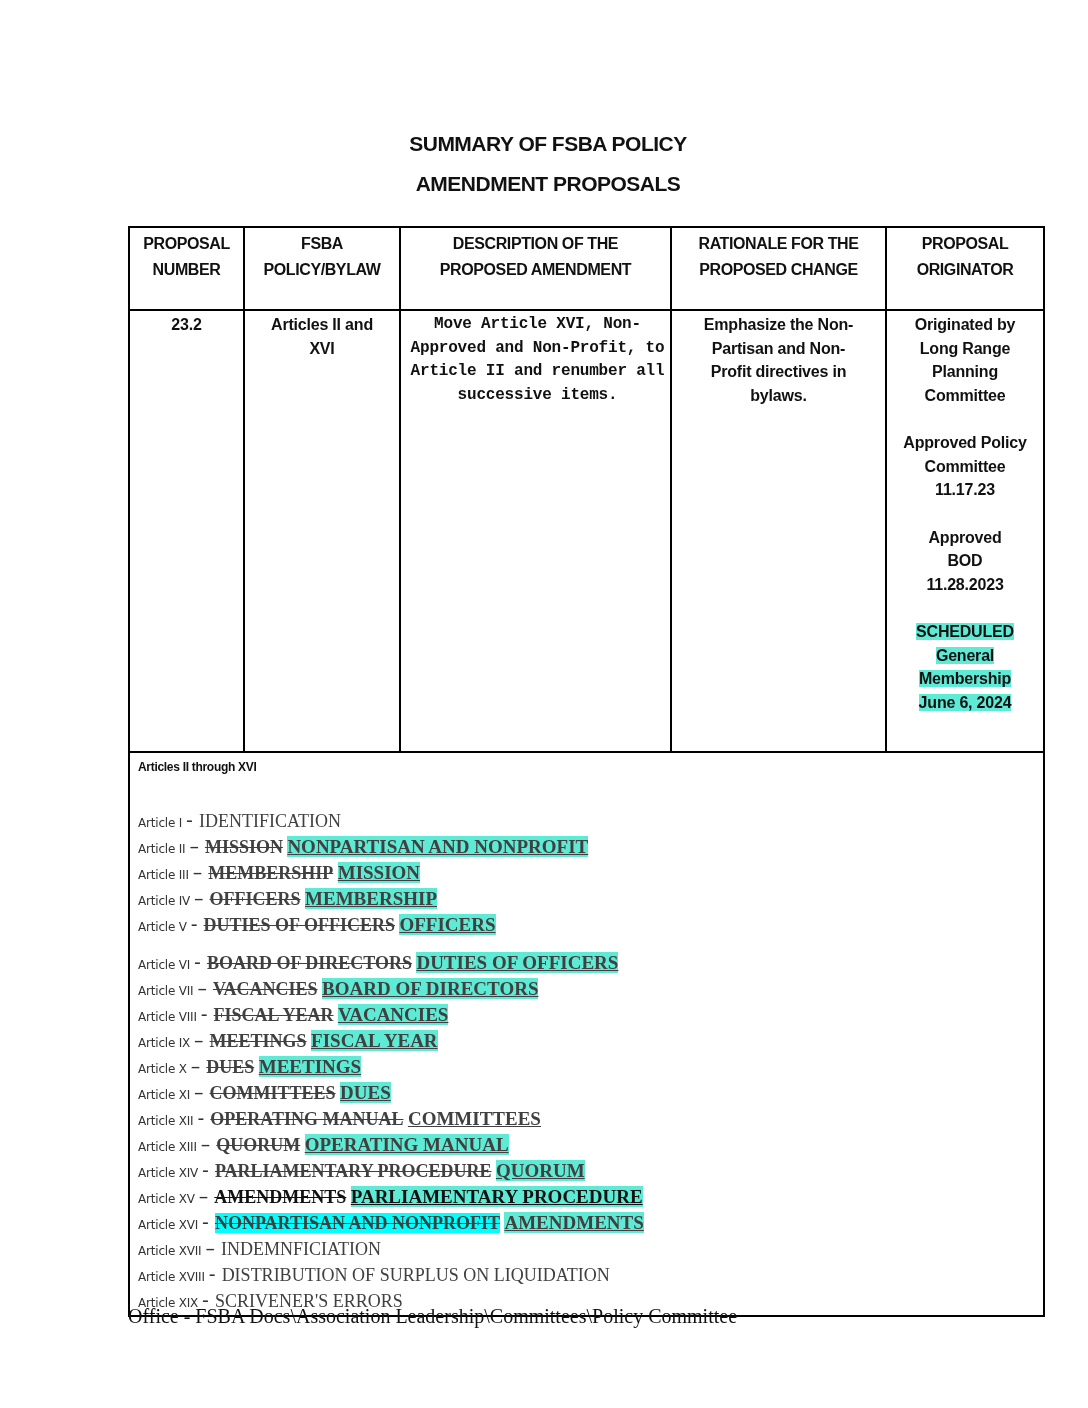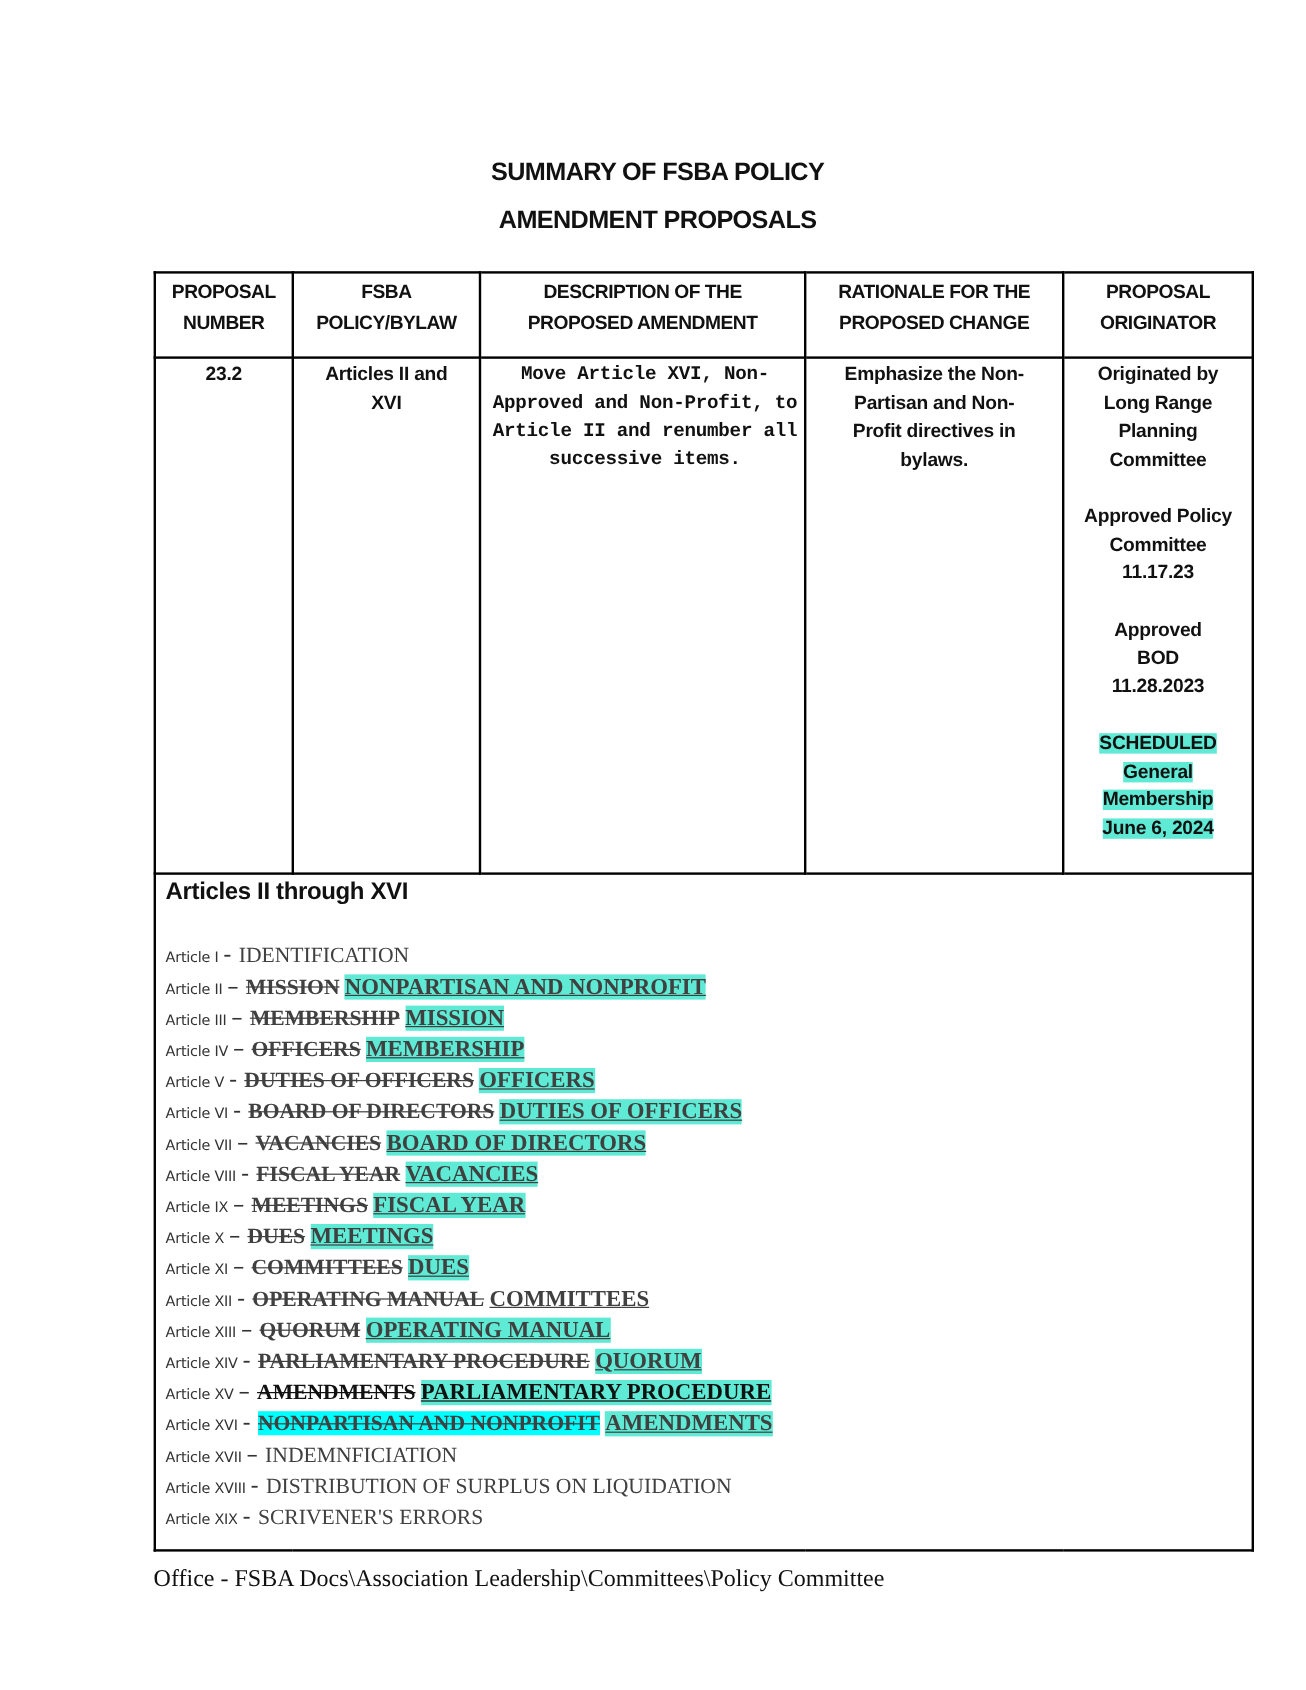--- a/index.html
+++ b/index.html
@@ -12,33 +12,33 @@
   #title1 { top: 132px; left: 4px; }
   #title2 { top: 172px; left: 4px; }
 
   table.main {
     position: absolute; left: 128px; top: 226px; width: 915px;
     border-collapse: collapse; table-layout: fixed;
     font-family: "Liberation Sans", sans-serif;
   }
   table.main td, table.main th {
     border: 2px solid #000; vertical-align: top; text-align: center;
-    font-weight: bold; color: #111; padding: 0 4px;
+    font-weight: bold; color: #111; padding: 12px 4px;
   }
   th { font-size: 16px; line-height: 26px; height: 66px; padding-top: 3px !important; letter-spacing: -0.4px; }
   tr.row1 td { font-size: 16px; line-height: 23.5px; height: 426px; padding-top: 2px; letter-spacing: -0.2px; }
   td.desc { text-align: right; padding-left: 8px !important; font-family: Liberation Mono, monospace; }
   .gap { height: 24px; }
   .hl { background: #5eead4; }
   .cy { background: #00ffff; }
 
   td.articles { text-align: left !important; padding: 2px 8px 0 8px !important; height: 560px; }
-  .art-head { font-size: 20px; font-weight: bold; line-height: 24px; margin-bottom: 28px; letter-spacing: -0.3px; }
+  .art-head { font-size: 12px; font-weight: bold; line-height: 24px; margin-bottom: 28px; letter-spacing: -0.3px; }
   .art { font-weight: normal; height: 26px; line-height: 26px; white-space: nowrap; }
-  .art.extra { margin-top: 0; }
+  .art.extra { margin-top: 12px; }
   .art-label { font-family: "DejaVu Sans", sans-serif; font-size: 12px; color: #333; font-weight: normal; letter-spacing: -0.2px; }
   .art-sep { font-family: "DejaVu Sans", sans-serif; font-size: 19px; color: #333; margin: 0 6px 0 4px; }
   .old { font-family: "Liberation Serif", serif; font-weight: bold; font-size: 18px; color: #404040; text-decoration: line-through; }
   .new { font-family: "Liberation Serif", serif; font-weight: bold; font-size: 19px; color: #404040; text-decoration: underline; }
   .plain { font-family: "Liberation Serif", serif; font-weight: normal; font-size: 18px; color: #404040; }
   .black { color: #111; }
 
   .footer {
     position: absolute; left: 128px; top: 1305px;
     font-family: "Liberation Serif", serif; font-size: 20px; color: #111;

